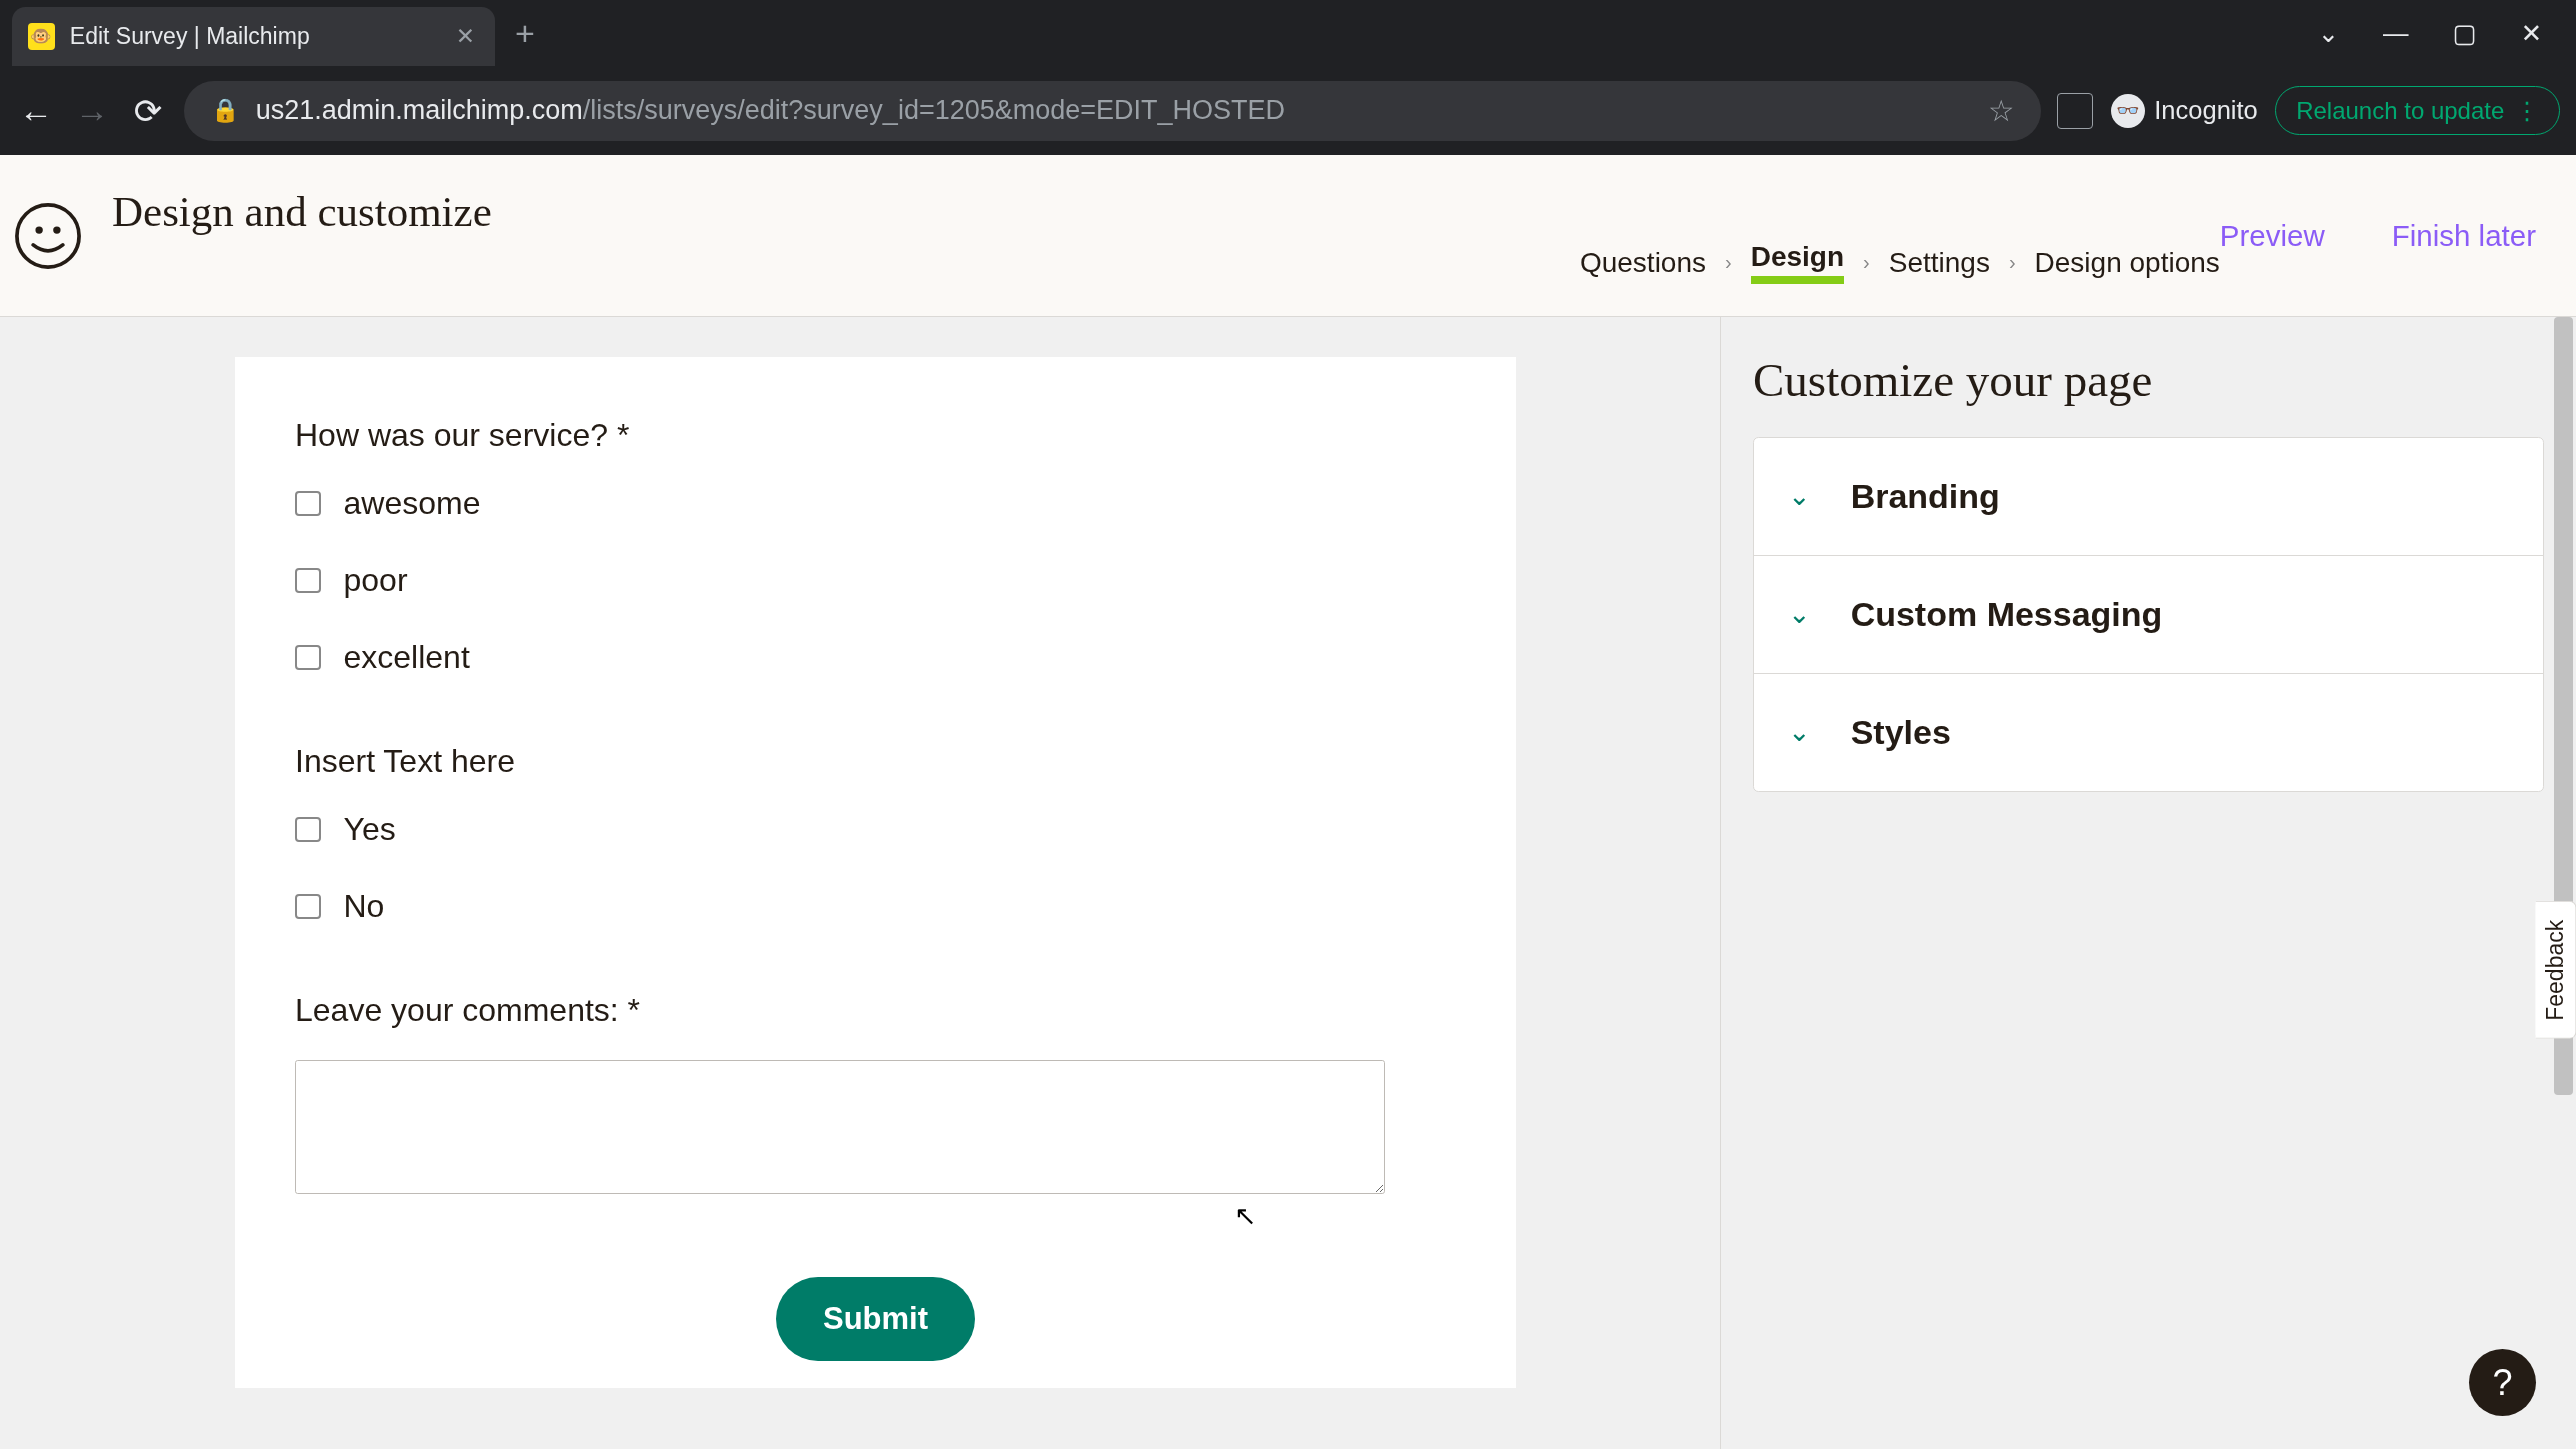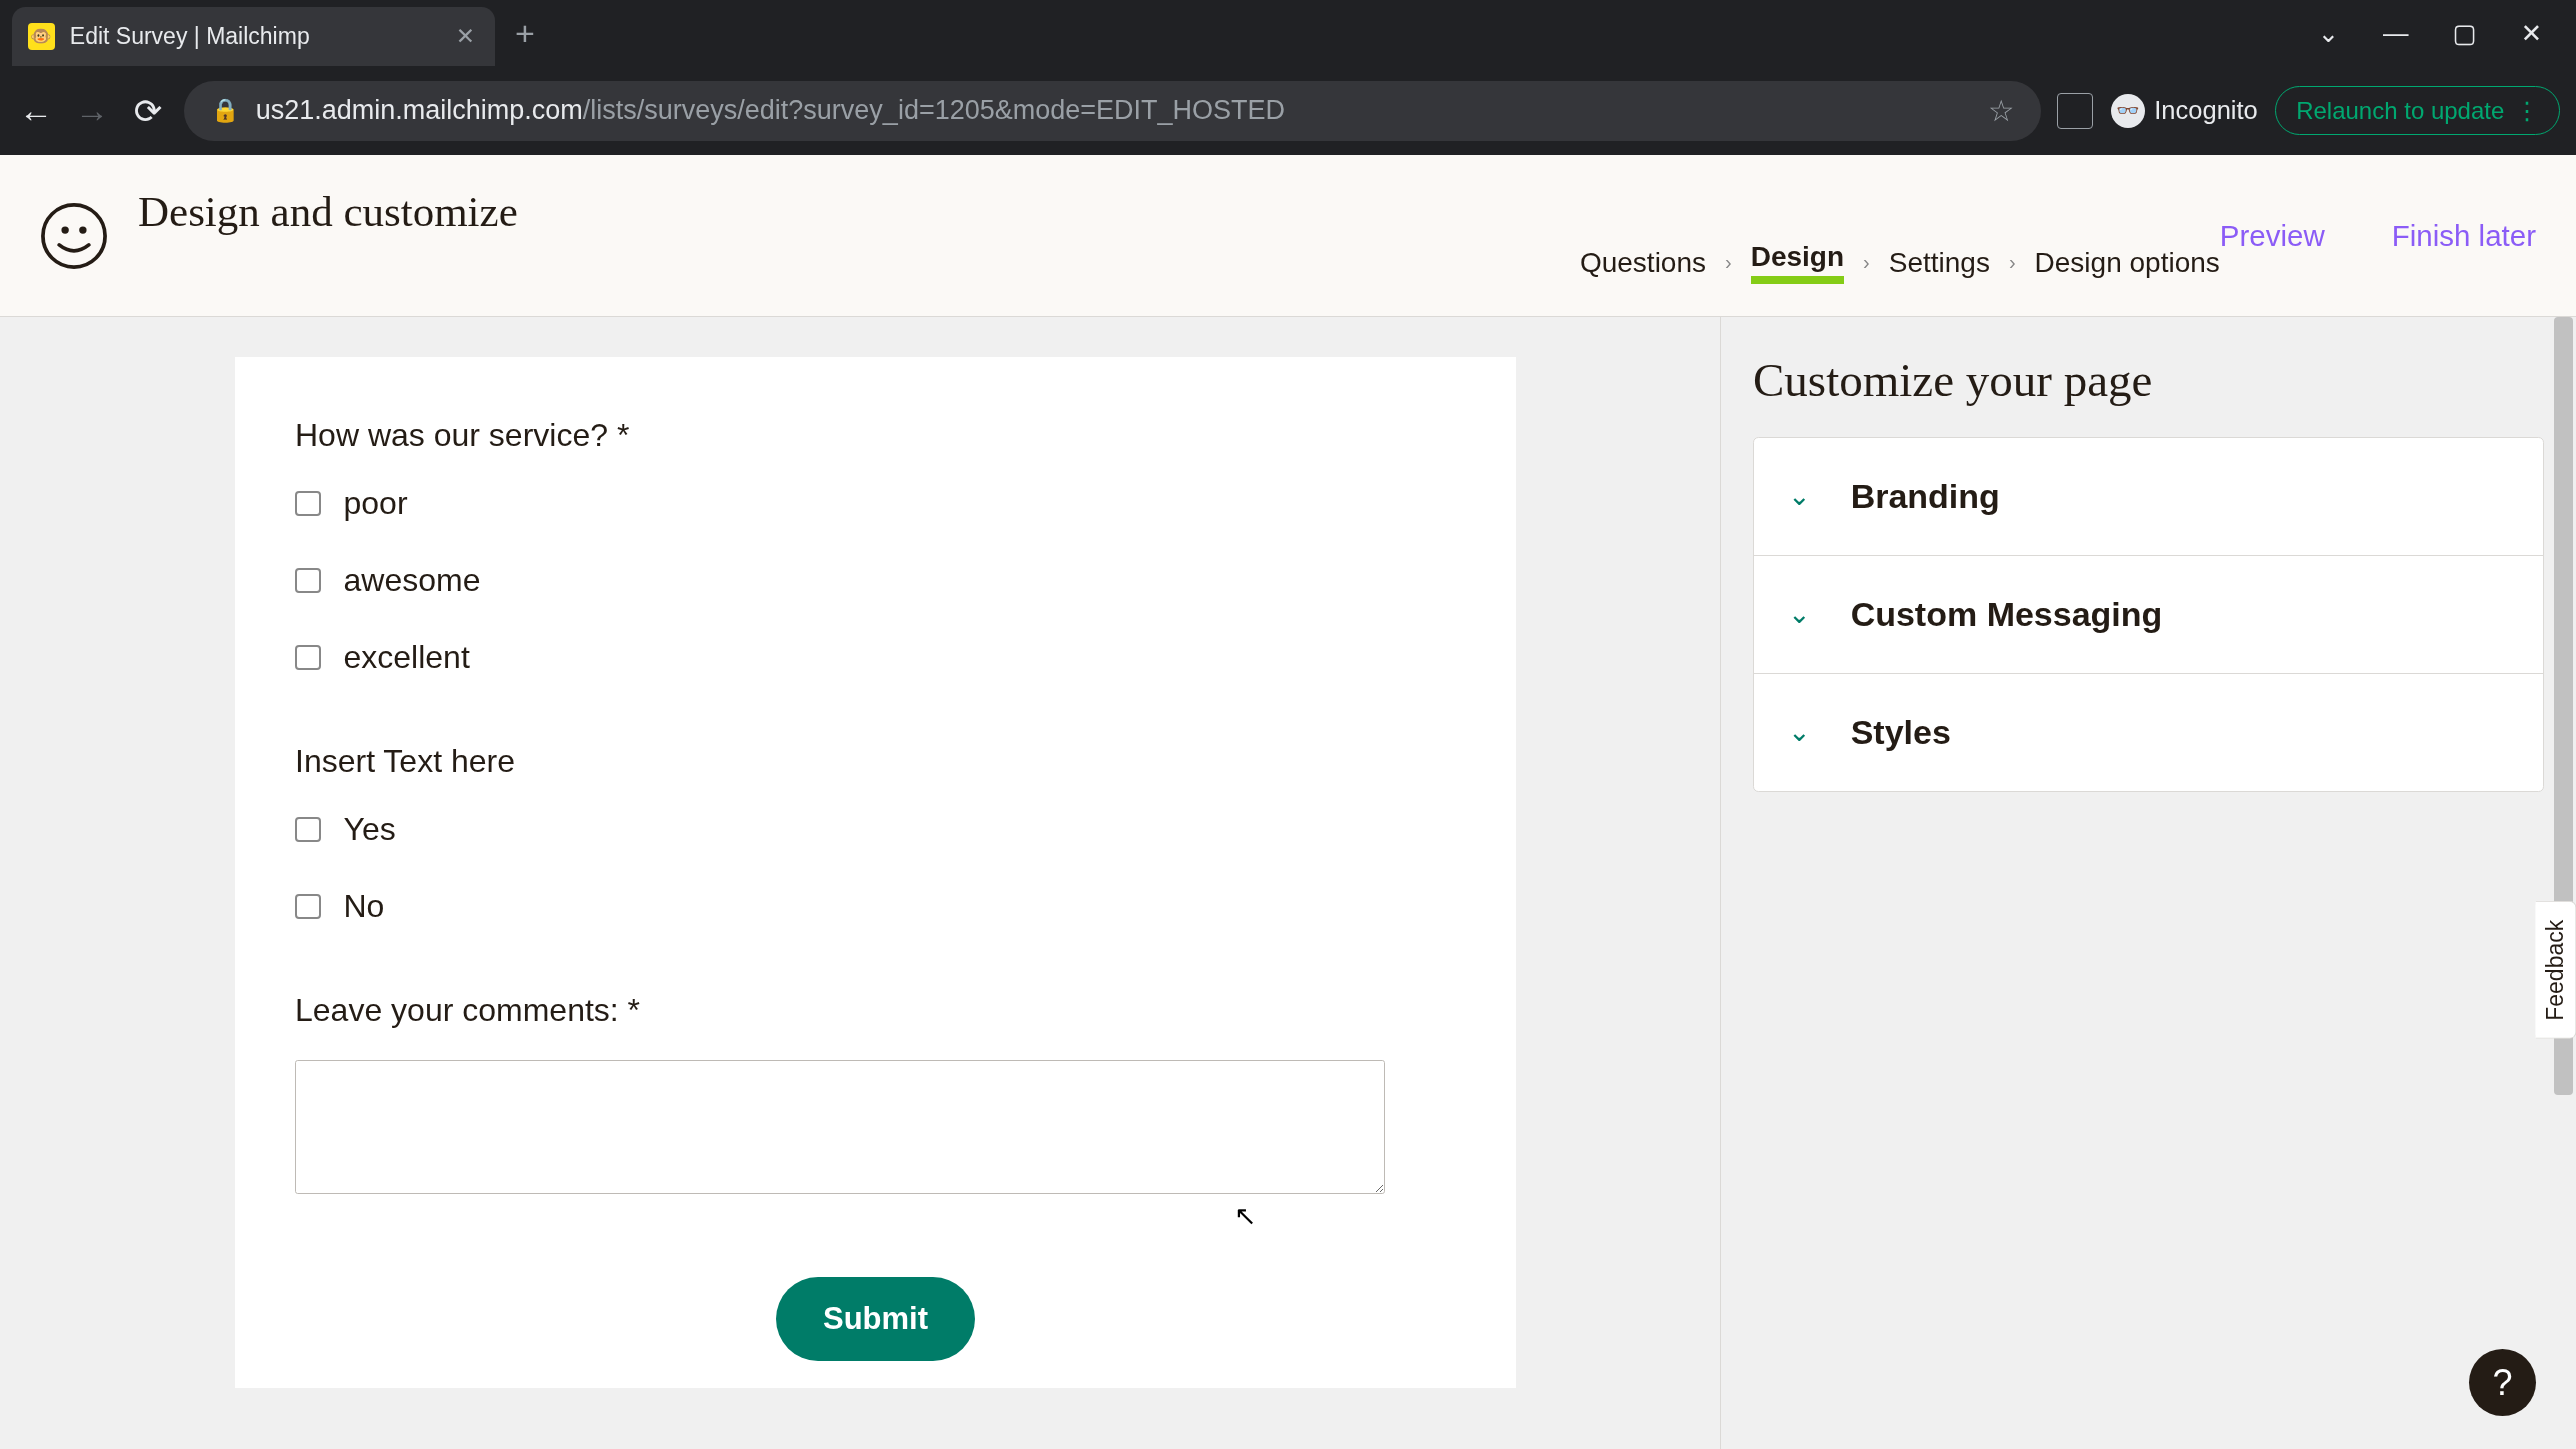--- a/index.html
+++ b/index.html
@@ -152,21 +152,21 @@
       height: calc(1449px - 154px);
       position: relative;
     }
     
     .app-header {
       background: #fbf9f6;
       border-bottom: 0.7px solid #dbd9d6;
       height: 162px;
       display: flex;
       align-items: center;
-      padding: 0 40px 0 37px;
+      padding: 0 40px 0 11px;
     }
     .logo {
       width: 74px;
       height: 74px;
       margin-right: 27px;
       display: flex;
       align-items: center;
       justify-content: center;
     }
     .logo svg { width: 100%; height: 100%; }
@@ -452,25 +452,25 @@
     </div>
   </div>
 
   <div class="content-area">
     <div class="survey-col">
       <div class="survey-card">
         <div class="question-block">
           <div class="question-label">How was our service? *</div>
           <div class="option-row">
             <div class="checkbox"></div>
-            <span class="option-label">poor</span>
+            <span class="option-label">awesome</span>
           </div>
           <div class="option-row">
             <div class="checkbox"></div>
-            <span class="option-label">awesome</span>
+            <span class="option-label">poor</span>
           </div>
           <div class="option-row">
             <div class="checkbox"></div>
             <span class="option-label">excellent</span>
           </div>
         </div>
 
         <div class="question-block">
           <div class="question-label">Insert Text here</div>
           <div class="option-row">

